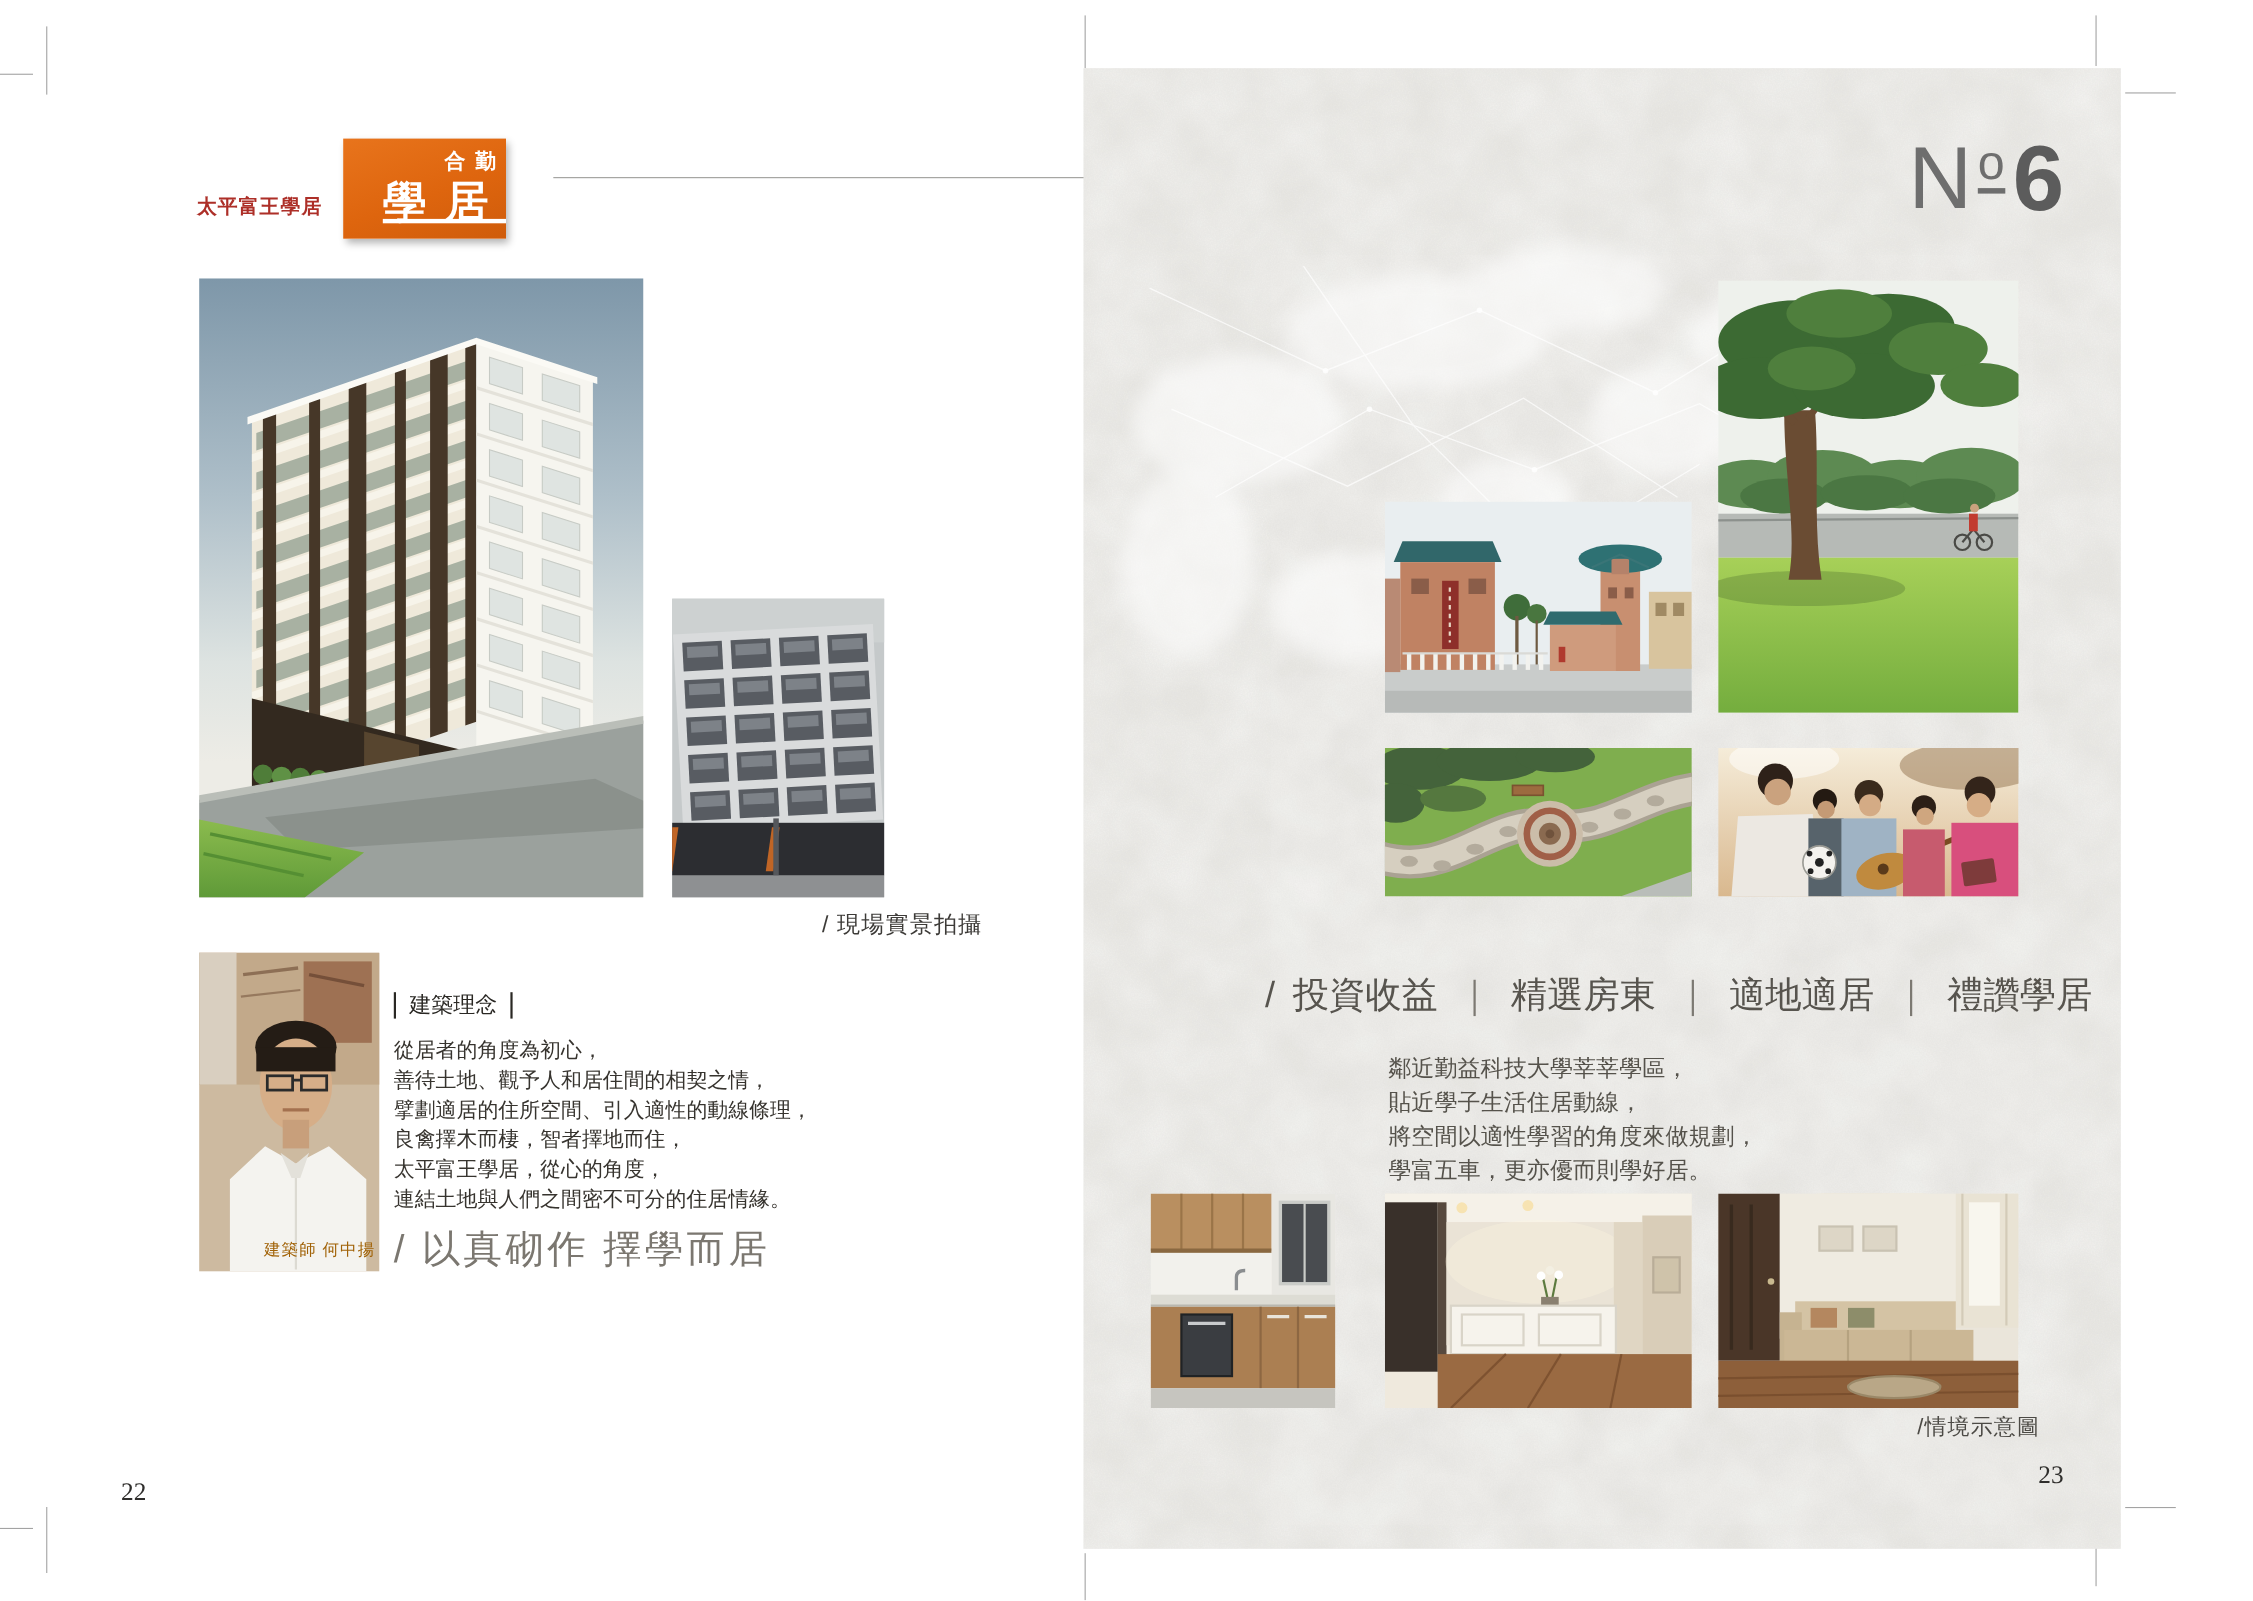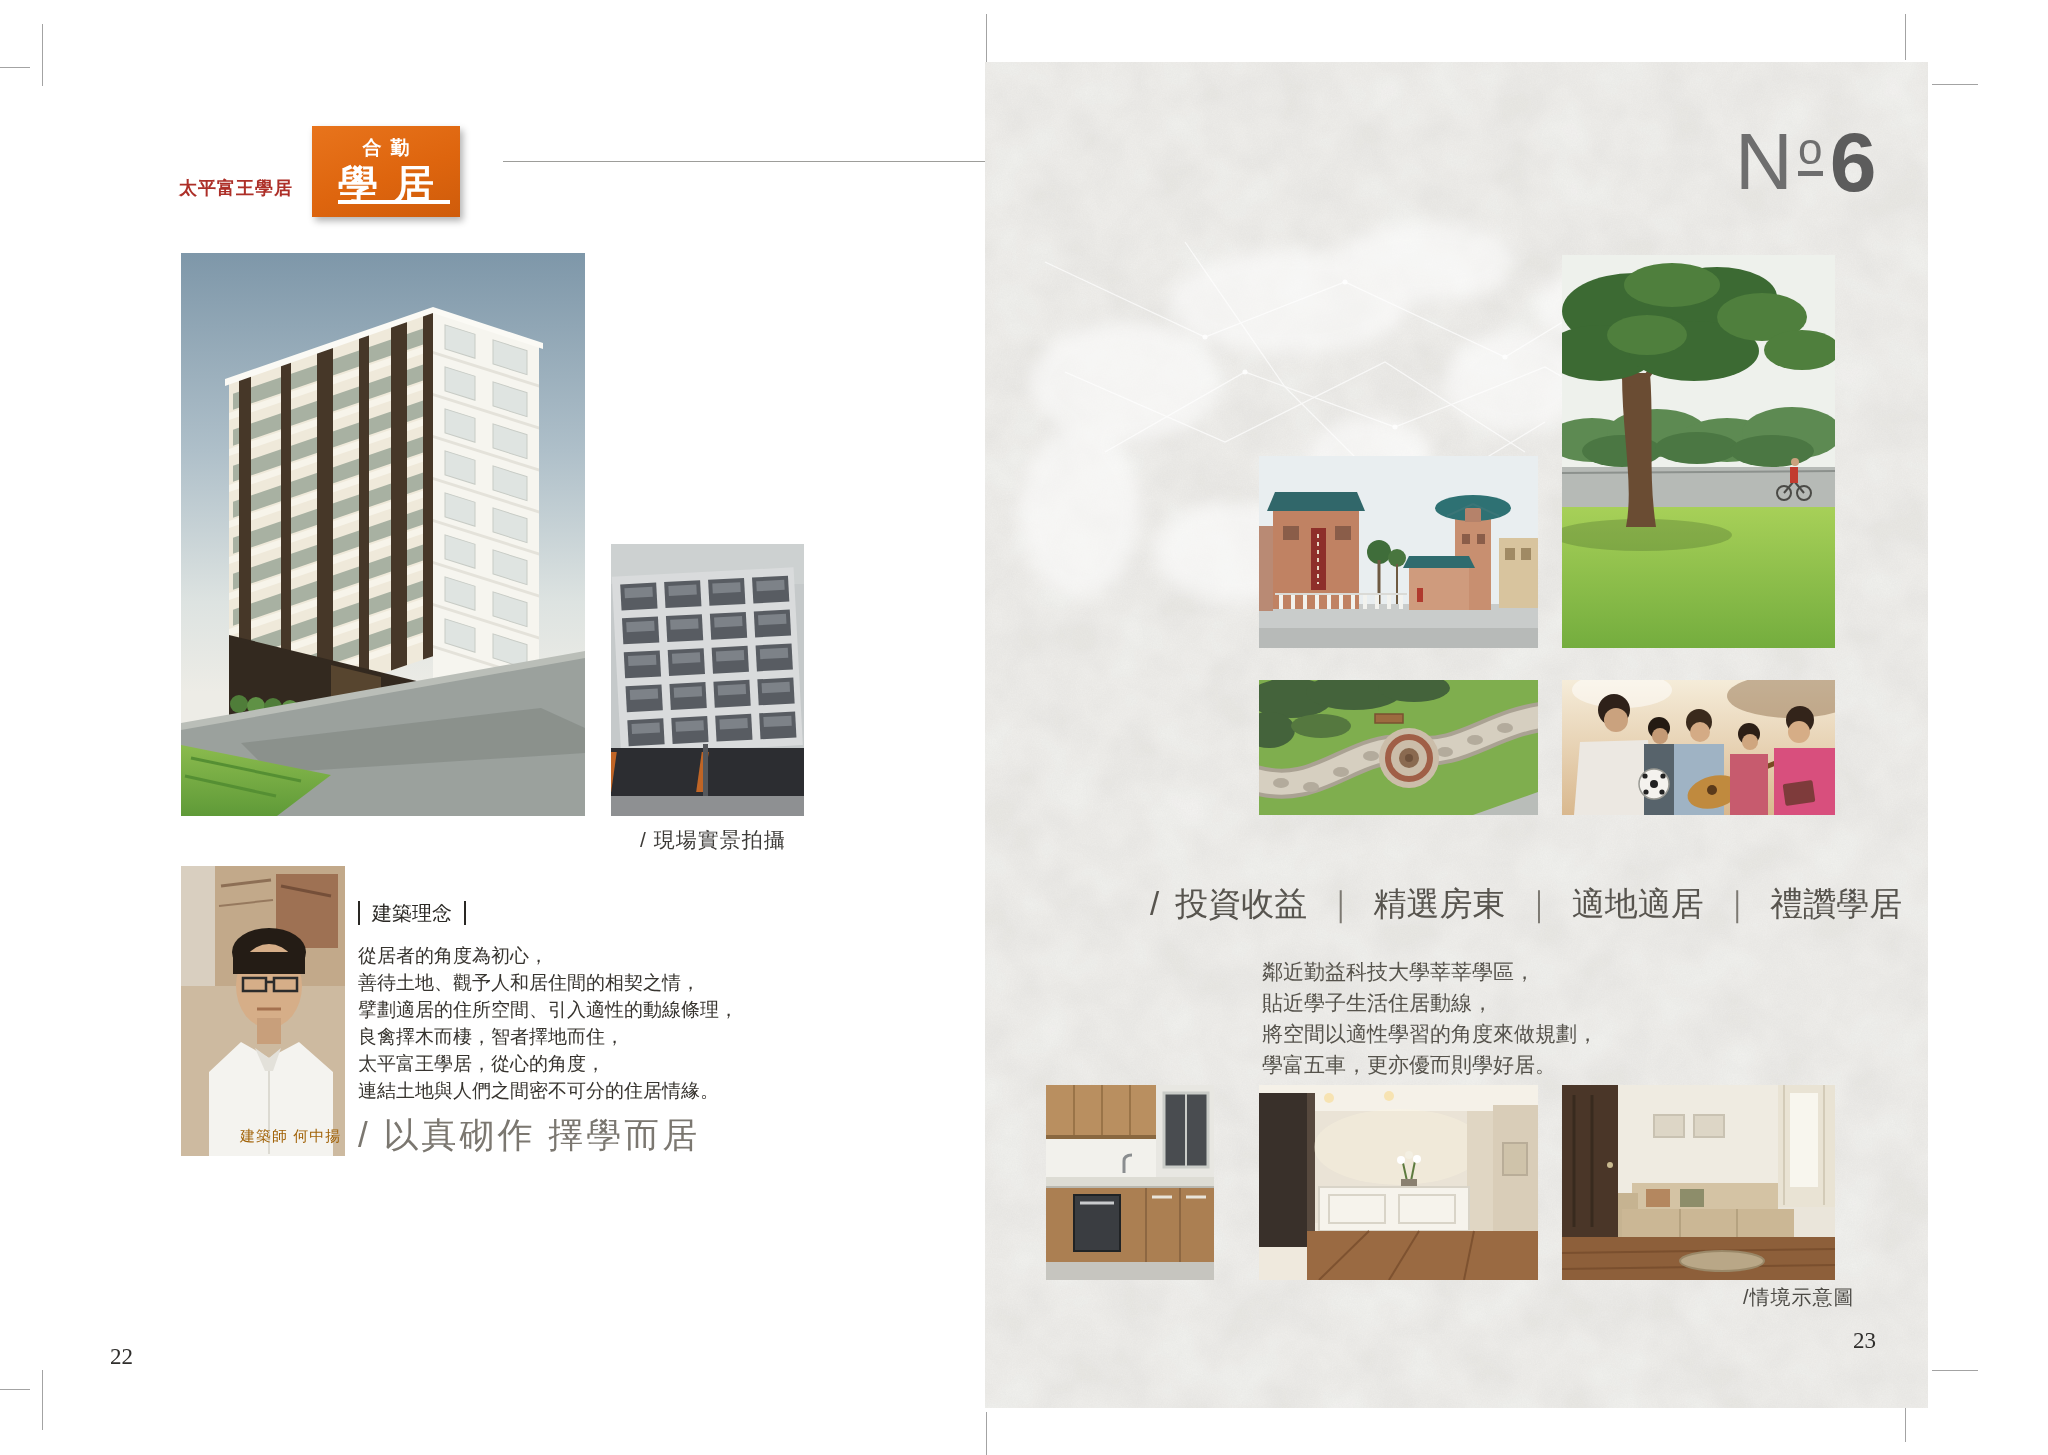--- a/index.html
+++ b/index.html
@@ -5,27 +5,27 @@
   html,body{margin:0;padding:0;background:#ffffff;}
   #canvas{position:relative;width:2048px;height:1455px;background:#ffffff;overflow:hidden;
           font-family:"Liberation Sans",sans-serif;}
   .abs{position:absolute;}
   .mark{position:absolute;background:#a3a3a3;}
   
   .location-label{left:179px;top:176px;font-size:18px;font-weight:bold;color:#ad2f28;letter-spacing:1px;}
   .badge{left:312px;top:126px;width:148px;height:91px;color:#fff;text-align:center;
          background:linear-gradient(160deg,#e8741c 0%,#de650e 55%,#cf5c0b 100%);
          box-shadow:3px 4px 7px rgba(0,0,0,.30);display:flex;flex-direction:column;
-         align-items:center;justify-content:center;}
+         align-items:flex-end;justify-content:center;}
   .badge-top{font-size:19px;font-weight:bold;letter-spacing:9px;padding-left:9px;line-height:22px;}
   .badge-main{font-size:40px;font-weight:bold;letter-spacing:16px;padding-left:16px;line-height:46px;margin-top:2px;white-space:nowrap;text-decoration:underline;}
   .rule-line{left:503px;top:161px;width:1057px;height:1px;background:#9d9d9a;}
   .render-box{left:181px;top:253px;width:404px;height:563px;}
   .site-photo{left:611px;top:544px;width:193px;height:272px;}
-  .site-caption{left:640px;top:826px;width:253px;font-size:21px;color:#3d3b38;letter-spacing:1px;}
+  .site-caption{left:640px;top:826px;width:253px;text-align:right;font-size:21px;color:#3d3b38;letter-spacing:1px;}
   .architect-photo{left:181px;top:866px;width:164px;height:290px;}
   .architect-caption{left:240px;top:1127px;font-size:15px;color:#a16207;letter-spacing:1px;}
   .phil-heading{left:358px;top:900px;font-size:20px;font-weight:normal;color:#2a2824;}
   .phil-heading .bars{border-left:2px solid #2a2824;border-right:2px solid #2a2824;padding:1px 12px;}
   .phil-body{left:358px;top:942px;font-size:19px;line-height:27px;color:#37342f;}
   .slogan{left:358px;top:1112px;font-size:35px;color:#7b7770;letter-spacing:3px;white-space:nowrap;}
   .pagenum{font-family:"Liberation Serif",serif;font-size:23px;color:#2f2e2c;}
   .pagenum-left{left:110px;top:1344px;}
   
   .paper{left:985px;top:62px;width:943px;height:1346px;background:#e8e7e3;overflow:hidden;}

